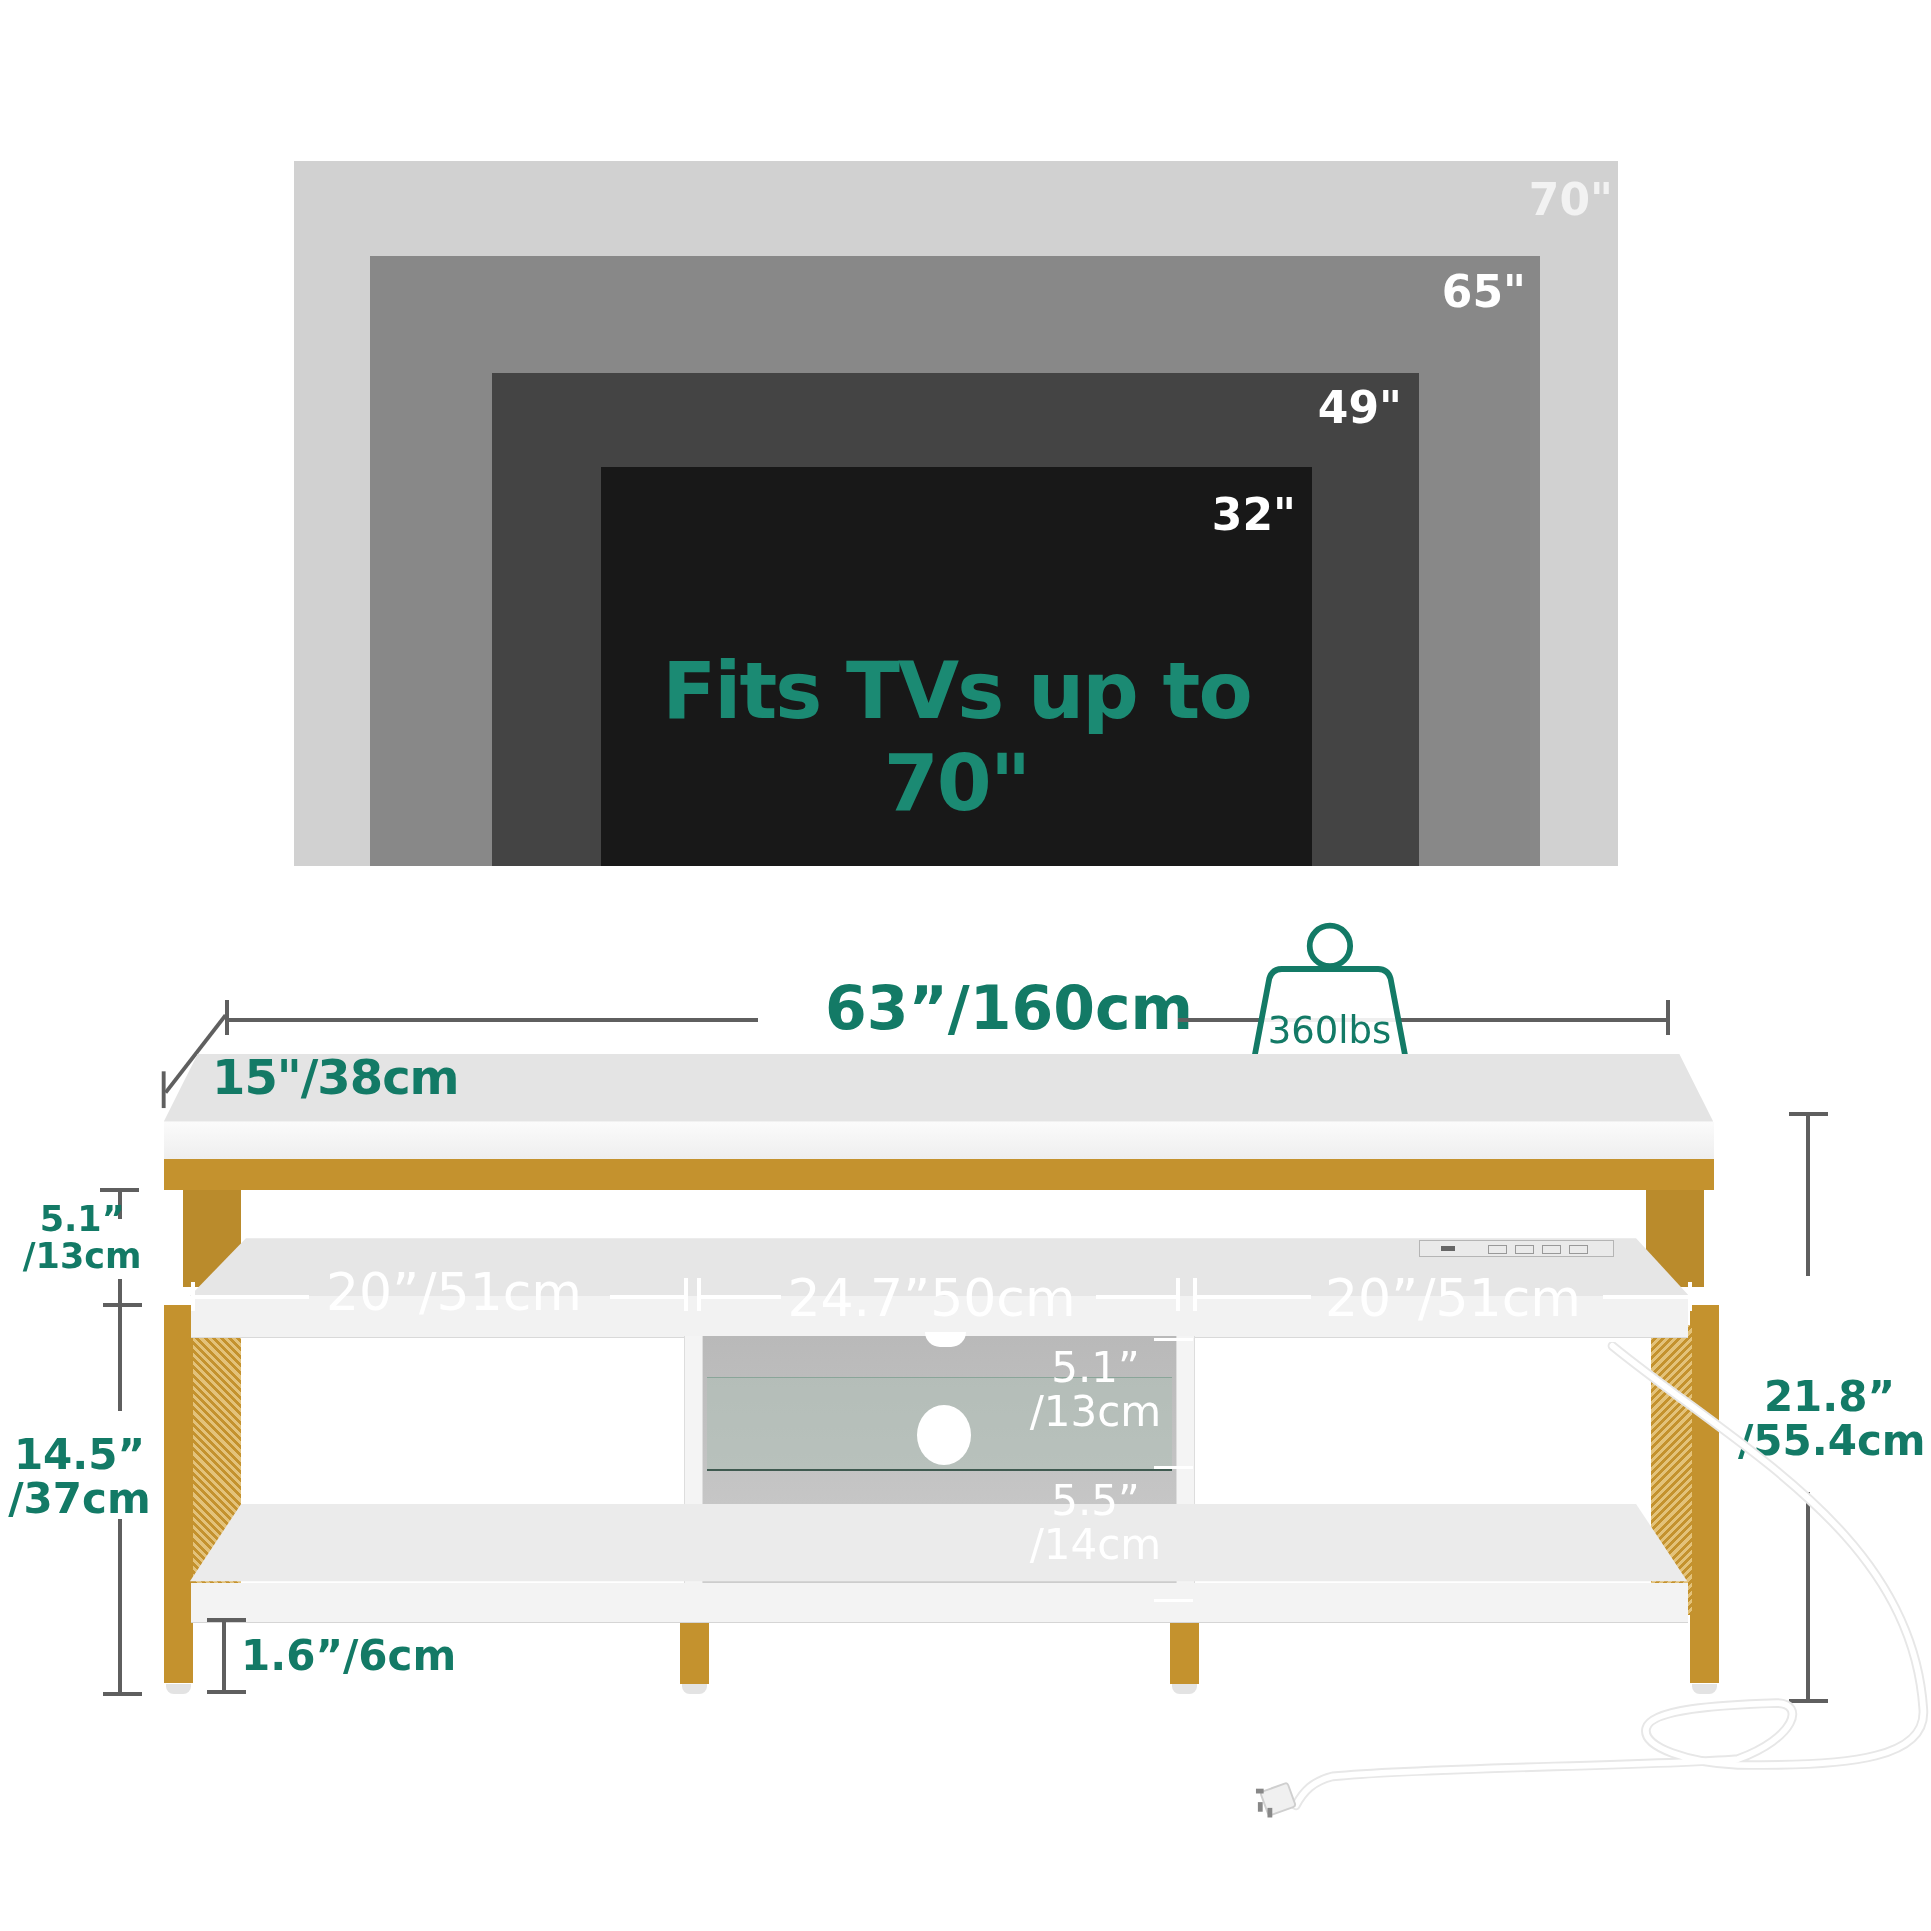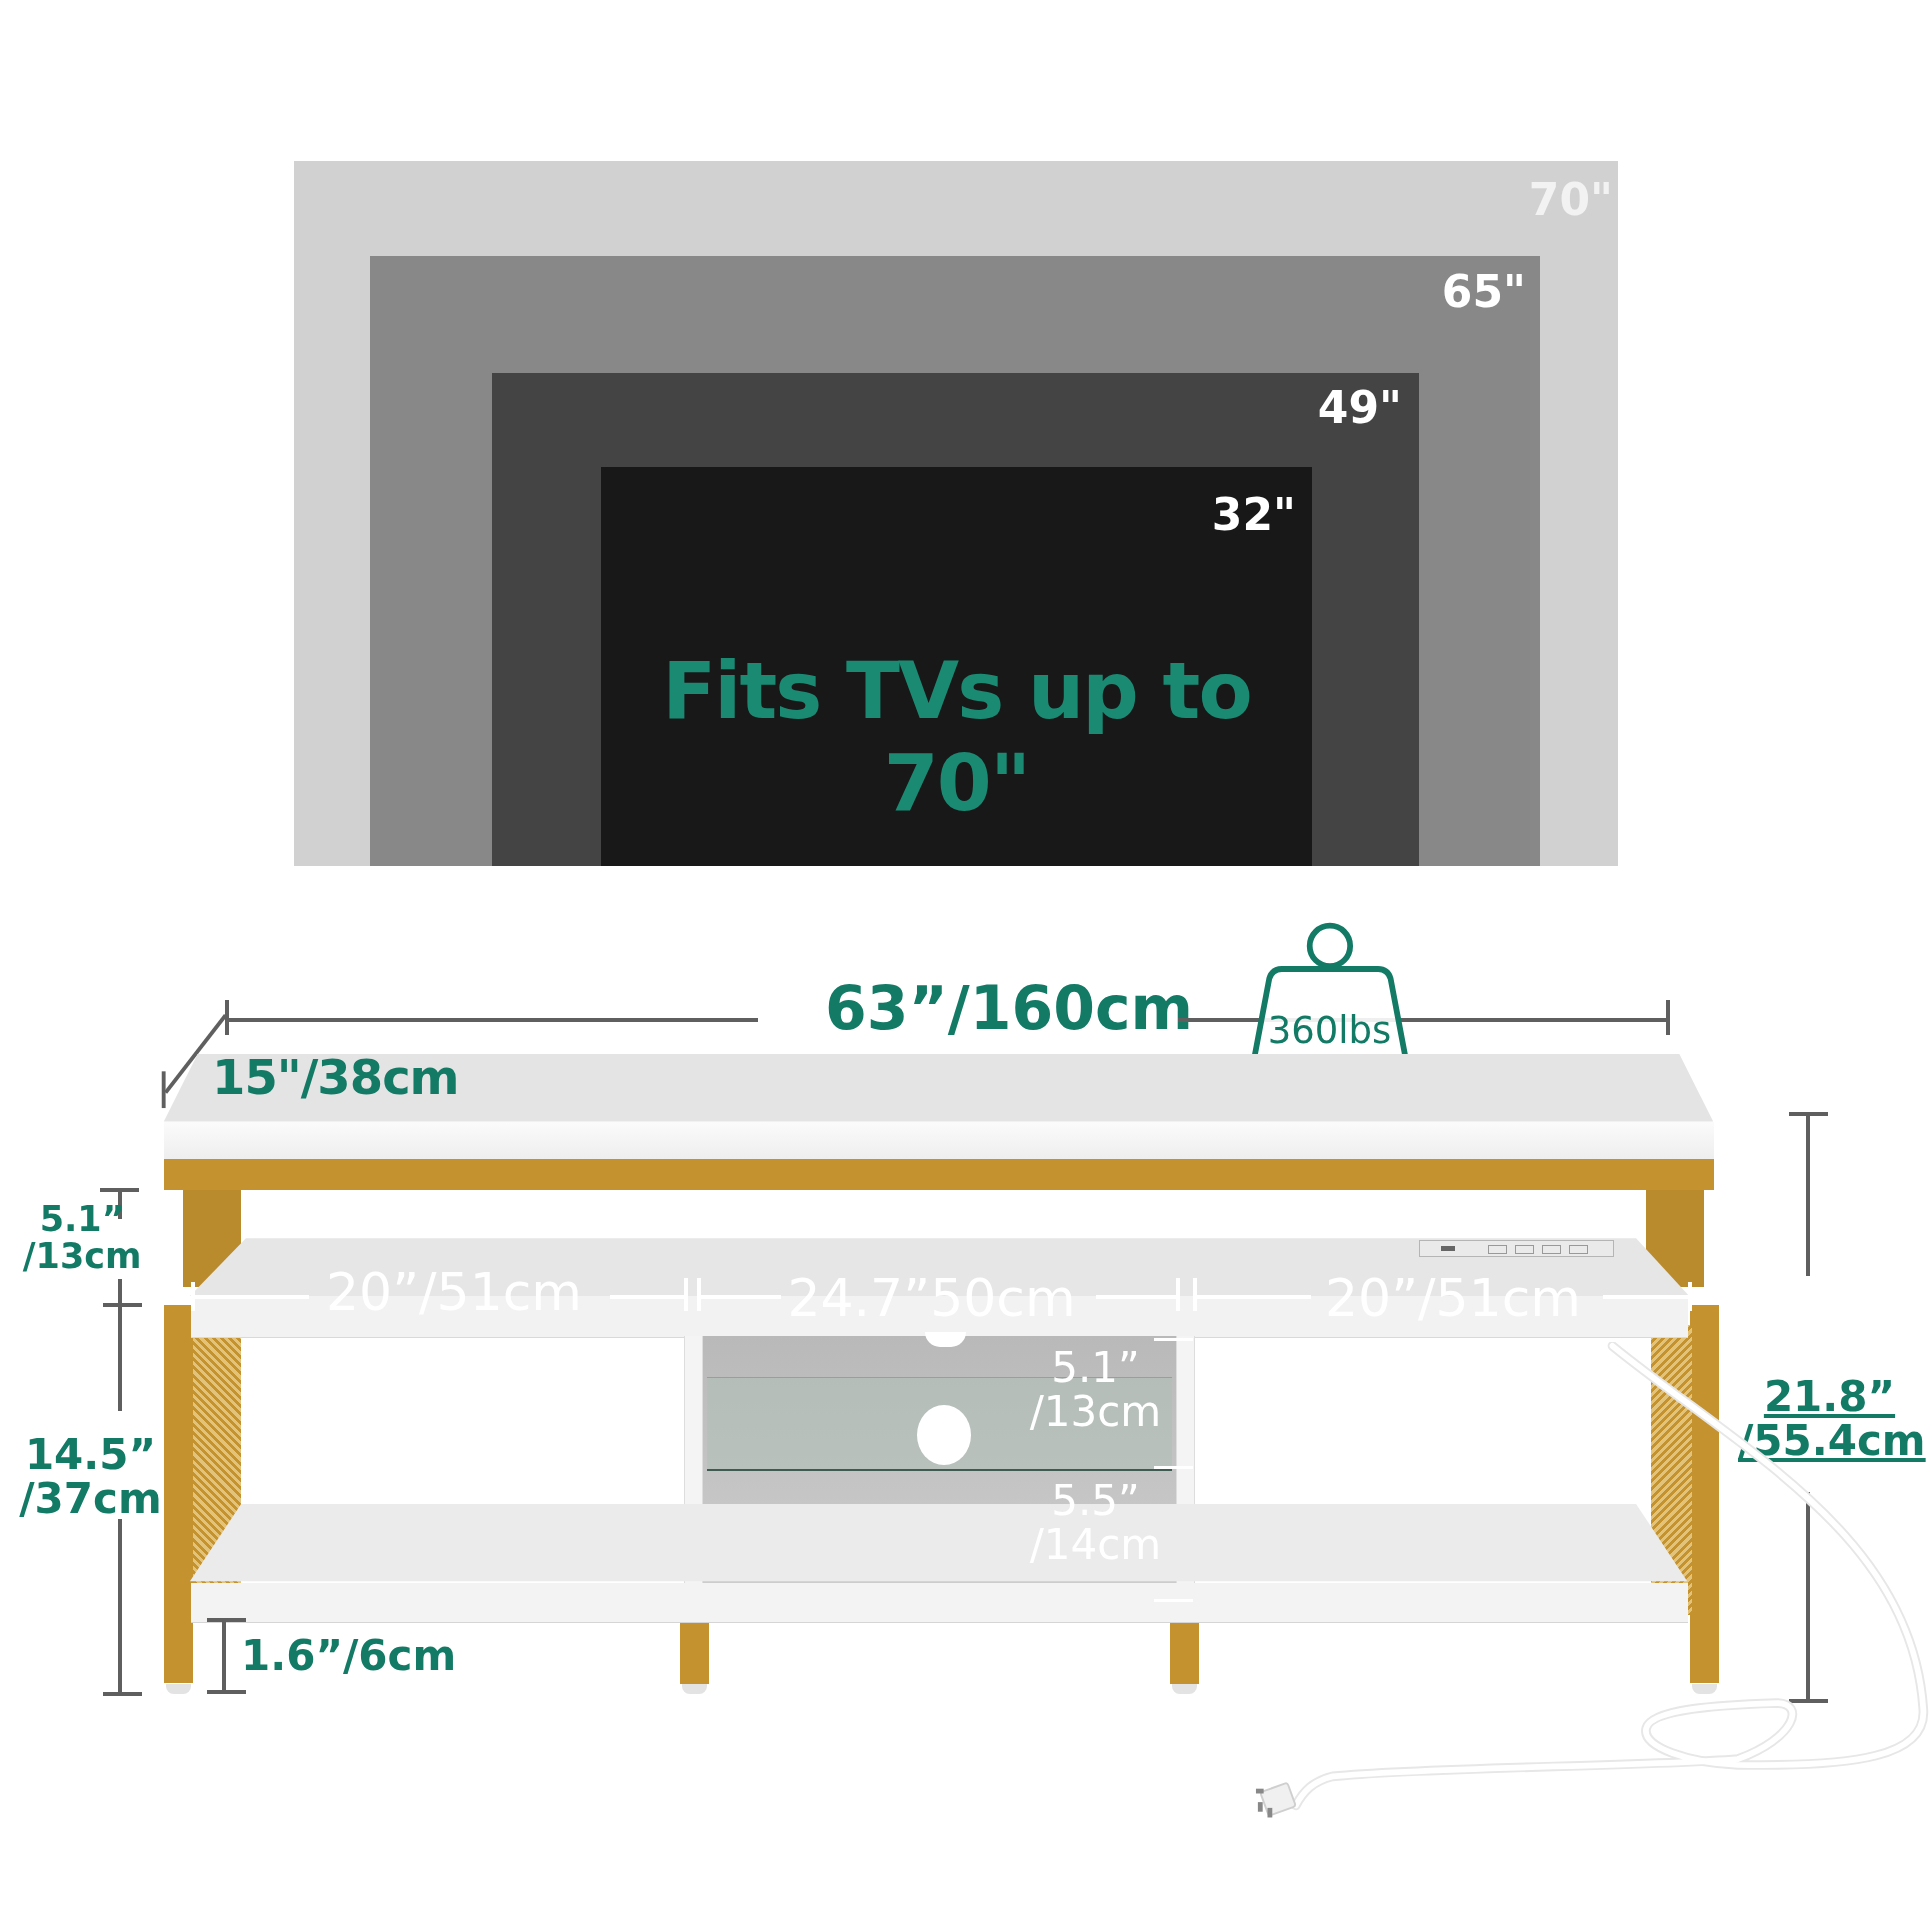--- a/index.html
+++ b/index.html
@@ -125,35 +125,35 @@
 
 <div class="hline" style="left:100px;top:1188px;width:39px;"></div>
 <div class="vline" style="left:118px;top:1190px;height:29px;"></div>
 <div class="dim" style="left:9.7px;top:1201px;width:145px;font-size:35px;">
   <div>5.1”</div>
   <div>/13cm</div>
 </div>
 <div class="vline" style="left:118px;top:1279px;height:33px;"></div>
 <div class="hline" style="left:103px;top:1303px;width:39px;"></div>
 <div class="vline" style="left:118px;top:1305px;height:106px;"></div>
-<div class="dim" style="left:0px;top:1433px;width:159px;font-size:42px;margin-left:11px;">
+<div class="dim" style="left:0px;top:1433px;width:159px;font-size:42px;">
   <div>14.5”</div>
   <div>/37cm</div>
 </div>
 <div class="vline" style="left:118px;top:1519px;height:174px;"></div>
 <div class="hline" style="left:103px;top:1692px;width:39px;"></div>
 
 <div class="hline" style="left:207px;top:1618px;width:39px;"></div>
 <div class="vline" style="left:222px;top:1620px;height:71px;"></div>
 <div class="hline" style="left:207px;top:1690px;width:39px;"></div>
 <div class="dim" style="left:241px;top:1634px;width:212px;font-size:42px;text-align:left;">1.6”/6cm</div>
 
 <div class="hline" style="left:1789px;top:1112px;width:39px;"></div>
 <div class="vline" style="left:1806px;top:1114px;height:162px;"></div>
-<div class="dim" style="left:1738px;top:1375px;width:183px;font-size:42px;text-decoration:underline;">
+<div class="dim" style="left:1738px;top:1375px;width:183px;font-size:42px;">
   <div>21.8”</div>
   <div>/55.4cm</div>
 </div>
 <div class="vline" style="left:1806px;top:1492px;height:209px;"></div>
 <div class="hline" style="left:1789px;top:1699px;width:39px;"></div>
 
 <svg class="abs" style="left:1236px;top:1342px;" width="695" height="502" viewBox="0 0 720 520">
   <path d="M390 4 C 520 110, 700 200, 712 380 C 716 430, 640 440, 520 438 C 470 436, 420 420, 425 400 C 430 380, 500 376, 560 374 C 590 374, 580 410, 520 432 C 420 440, 200 440, 100 450 C 80 455, 70 465, 62 480" fill="none" stroke="#e7e7e7" stroke-width="10" stroke-linecap="round"></path>
   <path d="M390 4 C 520 110, 700 200, 712 380 C 716 430, 640 440, 520 438 C 470 436, 420 420, 425 400 C 430 380, 500 376, 560 374 C 590 374, 580 410, 520 432 C 420 440, 200 440, 100 450 C 80 455, 70 465, 62 480" fill="none" stroke="#ffffff" stroke-width="6" stroke-linecap="round"></path>
 </svg>

